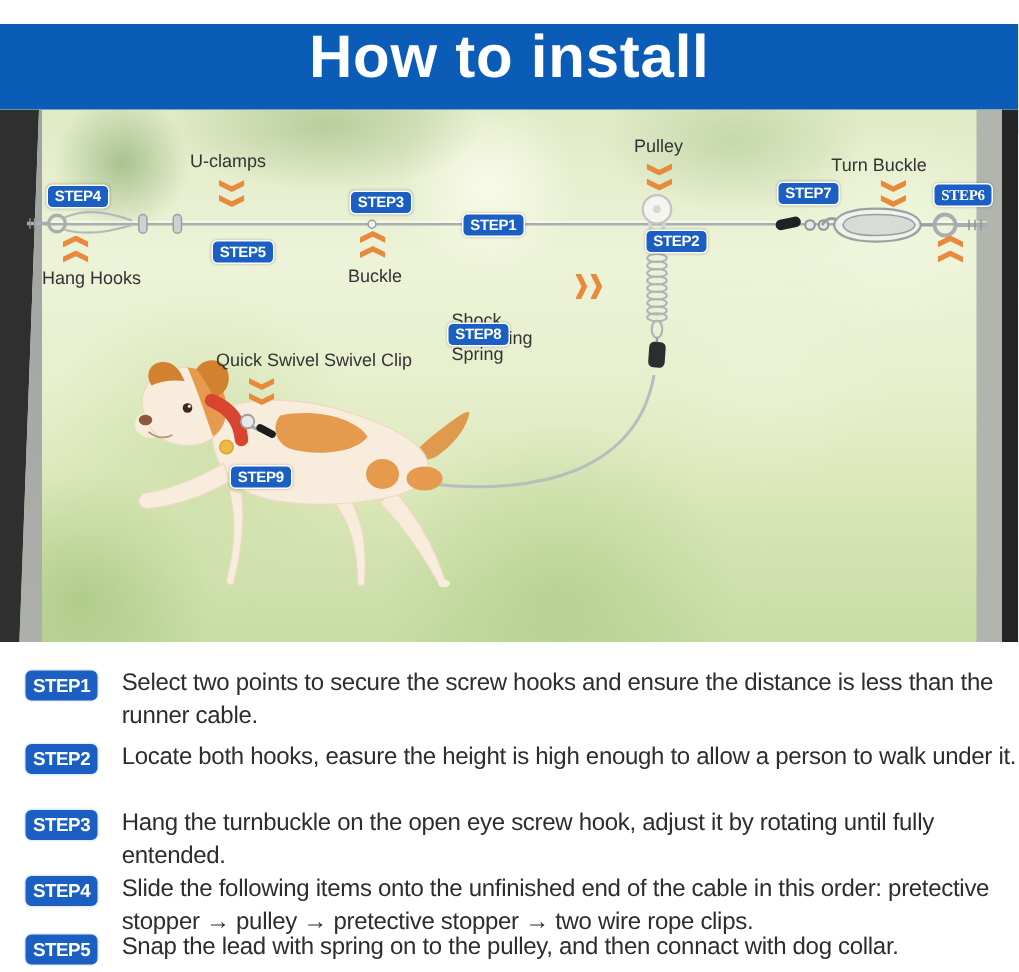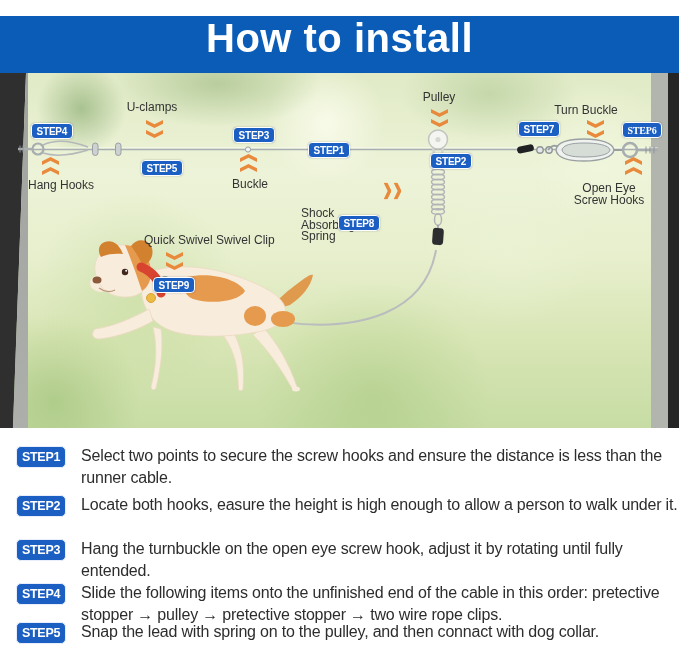--- a/index.html
+++ b/index.html
@@ -170,21 +170,20 @@
         <rect x="86" y="43.5" width="14" height="5" rx="2.5" fill="#1d1d1d" transform="rotate(28 88 46)"></rect>
       </g>
     </svg>
 
     <div class="dlabel c" style="left:118px; top:29px; width:68px;">U-clamps</div>
     <div class="dlabel c" style="left:20px;  top:107px; width:82px;">Hang Hooks</div>
     <div class="dlabel c" style="left:212px; top:106px; width:76px;">Buckle</div>
     <div class="dlabel c" style="left:411px; top:19px;  width:56px;">Pulley</div>
     <div class="dlabel" style="left:301px; top:109px; width:84px;margin-top:26px;">Shock Absorbing Spring</div>
     <div class="dlabel c" style="left:548px; top:32px;  width:76px;">Turn Buckle</div>
-    <div class="dlabel c" style="left:570px; top:110px; width:78px;">Open Eye Screw Hooks</div>
     <div class="dlabel" style="left:144px; top:162px; width:132px;">Quick Swivel Swivel Clip</div>
 
     <div class="chev" style="left:146px; top:47px;">
         <i></i>
         <i></i>
       </div>
     <div class="chev up" style="left:42px;  top:84px;">
         <i></i>
         <i></i>
       </div>
@@ -211,24 +210,24 @@
     <div class="chev" style="left:166px; top:179px;">
         <i></i>
         <i></i>
       </div>
 
     <span class="pbadge" style="left:31px;  top:50px;">STEP4</span>
     <span class="pbadge" style="left:141px; top:87px;">STEP5</span>
     <span class="pbadge" style="left:233px; top:54px;">STEP3</span>
     <span class="pbadge" style="left:308px; top:69px;">STEP1</span>
     <span class="pbadge" style="left:430px; top:80px;">STEP2</span>
-    <span class="pbadge" style="left:298px; top:142px;margin-left:40px;">STEP8</span>
+    <span class="pbadge" style="left:298px; top:142px;">STEP8</span>
     <span class="pbadge" style="left:518px; top:48px;">STEP7</span>
     <span class="pbadge" style="left:622px; top:49px;font-family:Liberation Serif, serif;">STEP6</span>
-    <span class="pbadge" style="left:153px; top:204px;">STEP9</span>
+    <span class="pbadge" style="left:153px; top:237px;">STEP9</span>
   </div>
 
   <div class="steps">
     <div class="srow" style="top:17px;">
       <span class="sbadge">STEP1</span>
       <p class="stext">Select two points to secure the screw hooks and ensure the distance is less than the runner cable.</p>
     </div>
     <div class="srow" style="top:66px;">
       <span class="sbadge">STEP2</span>
       <p class="stext">Locate both hooks, easure the height is high enough to allow a person to walk under it.</p>

